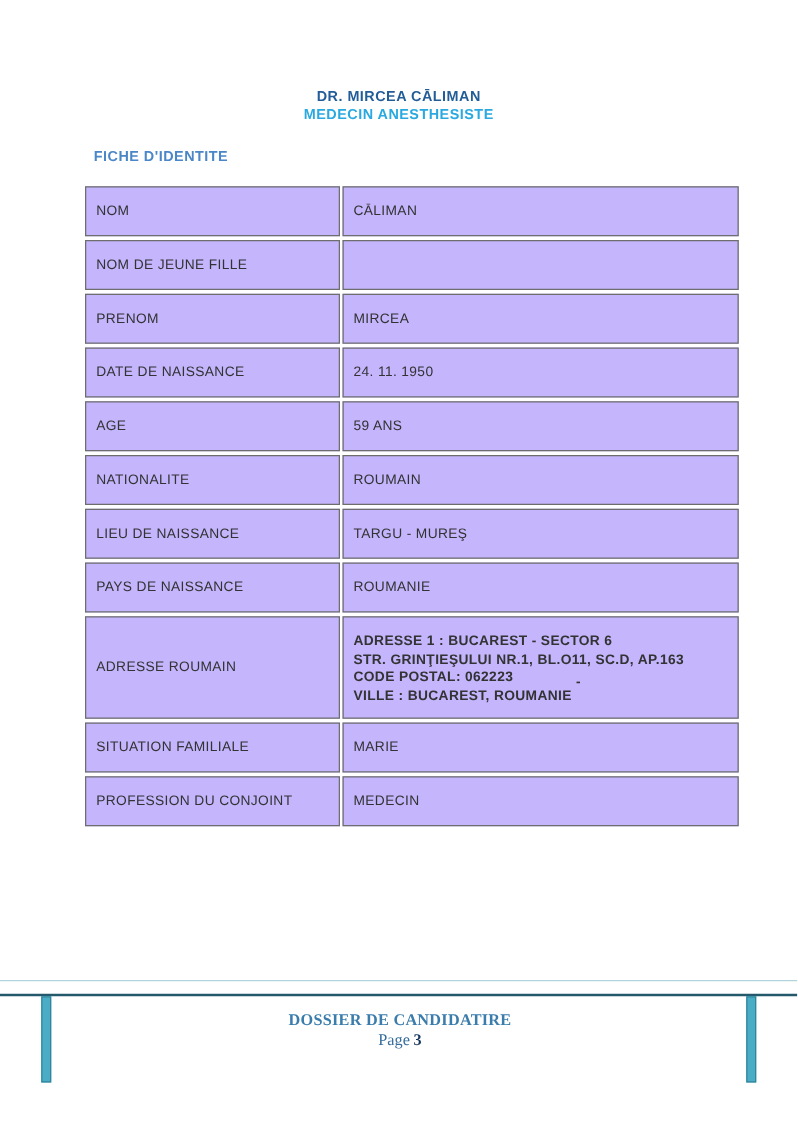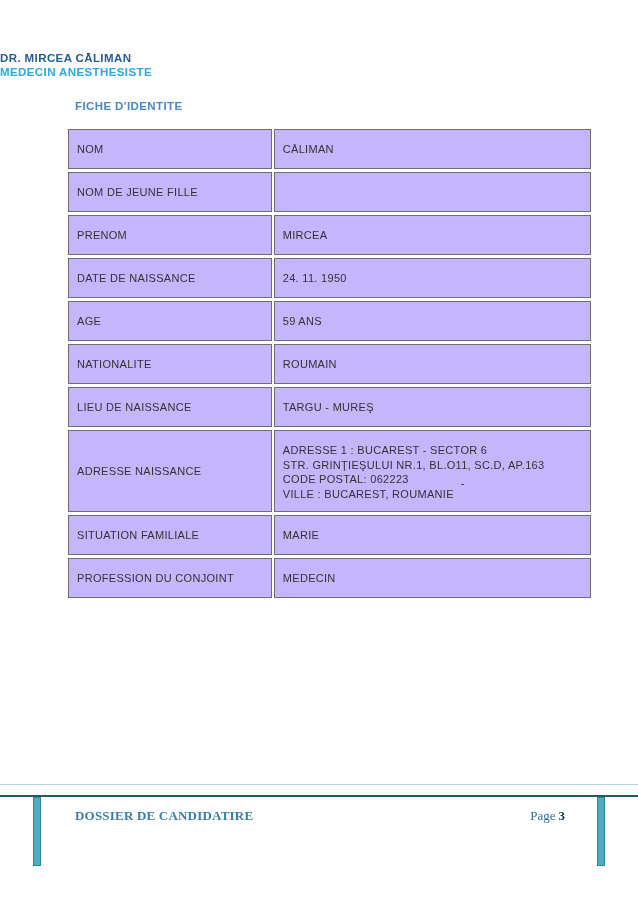--- a/index.html
+++ b/index.html
@@ -14,21 +14,21 @@
     --footer-bar-border:#31859b;
     --footer-title:#3a7cab;
     --page-label:#366d9c;
     --page-number:#17365d;
   }
   *{margin:0;padding:0;box-sizing:border-box;}
   html,body{background:#ffffff;}
   body{width:638px;height:903px;font-family:"Liberation Sans", sans-serif;}
   .page{position:relative;width:638px;height:903px;background:#ffffff;overflow:hidden;}
 
-  .doc-header{padding-top:51px;}
+  .doc-header{padding-top:71px;text-align:center;}
   .doctor-name{
     color:var(--doctor-name);
     font-size:11.5px;font-weight:bold;letter-spacing:.4px;line-height:14px;
   }
   .doctor-title{
     color:var(--doctor-title);
     font-size:11.5px;font-weight:bold;letter-spacing:.4px;line-height:14px;
   }
   .section-title{
     margin:20px 0 0 75px;
@@ -52,21 +52,21 @@
     background:#c4b5fd;
   }
   .label-col{width:203px;}
   .value-col{width:316px;}
   .identity-table td{height:40px;padding:2px 8px;}
   td.address-cell{
     height:82px;
     vertical-align:top;
     padding-top:12px;
   }
-  .addr-line{line-height:14.5px;position:relative;}
+  .addr-line{line-height:14.5px;position:relative;font-weight:bold;}
   .addr-dash{position:absolute;left:178px;top:4px;}
 
   .footer-thin-line{
     position:absolute;left:0;right:0;top:784px;height:1px;
     background:var(--footer-thin-line);
   }
   .footer-dark-line{
     position:absolute;left:0;right:0;top:795px;height:2px;
     background:var(--footer-dark-line);
   }
@@ -74,20 +74,21 @@
     position:absolute;top:797px;width:8px;height:69px;
     background:var(--footer-bar-fill);
     border:1px solid var(--footer-bar-border);
   }
   .footer-bar.left{left:33px;}
   .footer-bar.right{left:597px;}
   .footer-text-row{
     position:absolute;left:75px;right:73px;top:808px;
     display:flex;justify-content:space-between;align-items:center;
     font-family:"Liberation Serif", serif;
+    flex-direction:column;
   }
   .footer-title{
     color:var(--footer-title);
     font-size:13px;font-weight:bold;letter-spacing:.2px;
   }
   .page-indicator{font-size:13px;color:var(--page-label);}
   .page-indicator .num{font-weight:bold;color:var(--page-number);margin-left:3px;}
 </style>
 </head>
 <body>
@@ -129,21 +130,25 @@
       </tr>
       <tr>
         <td>NATIONALITE</td>
         <td>ROUMAIN</td>
       </tr>
       <tr>
         <td>LIEU DE NAISSANCE</td>
         <td>TARGU - MUREŞ</td>
       </tr>
       <tr>
-        <td>ADRESSE NAISSANCE</td>
+        <td>PAYS DE NAISSANCE</td>
+        <td>ROUMANIE</td>
+      </tr>
+      <tr>
+        <td>ADRESSE ROUMAIN</td>
         <td class="address-cell">
           <div class="addr-line">ADRESSE 1 : BUCAREST - SECTOR 6</div>
           <div class="addr-line">STR. GRINŢIEŞULUI NR.1, BL.O11, SC.D, AP.163</div>
           <div class="addr-line">
             <span>CODE POSTAL: 062223</span>
             <span class="addr-dash">-</span>
           </div>
           <div class="addr-line">VILLE : BUCAREST, ROUMANIE</div>
         </td>
       </tr>

